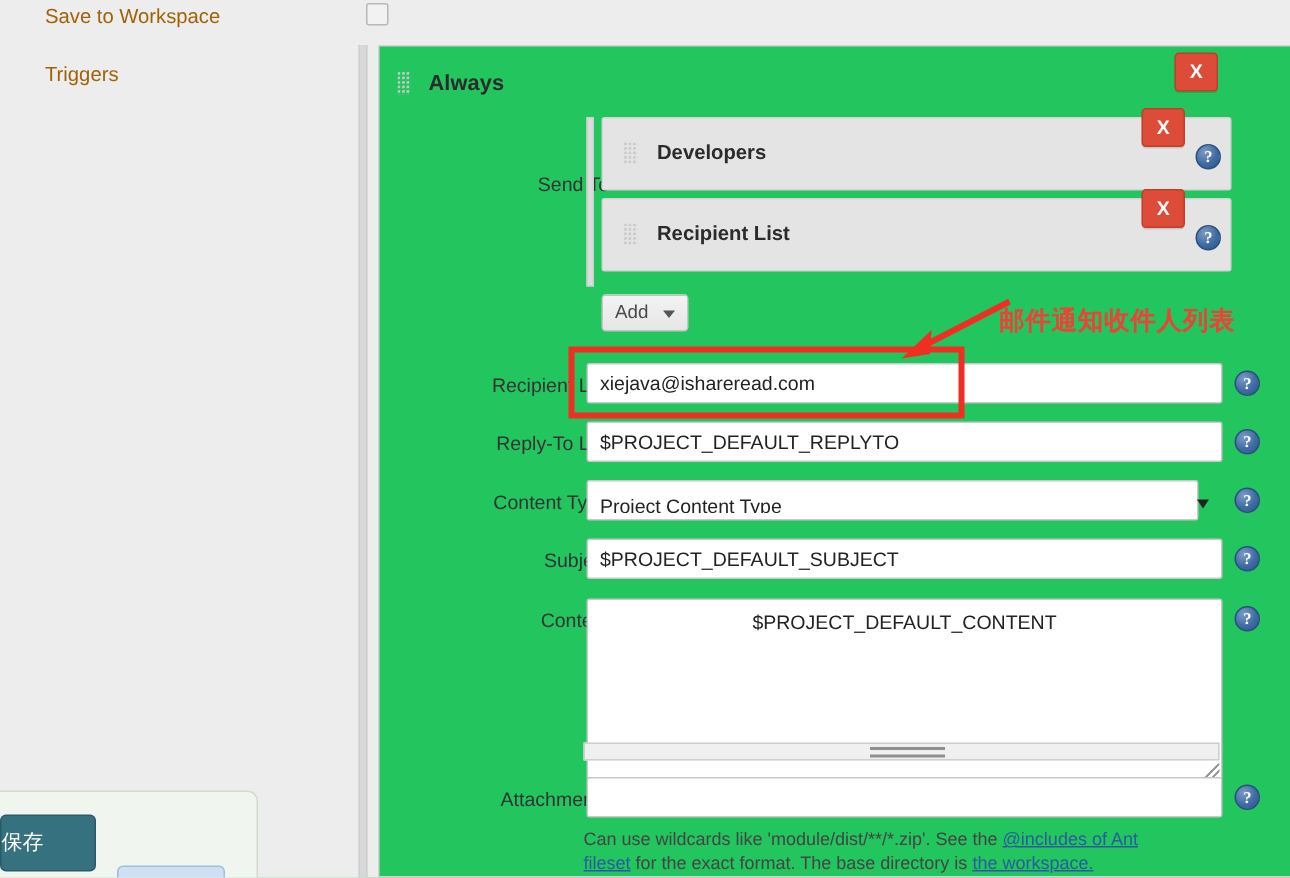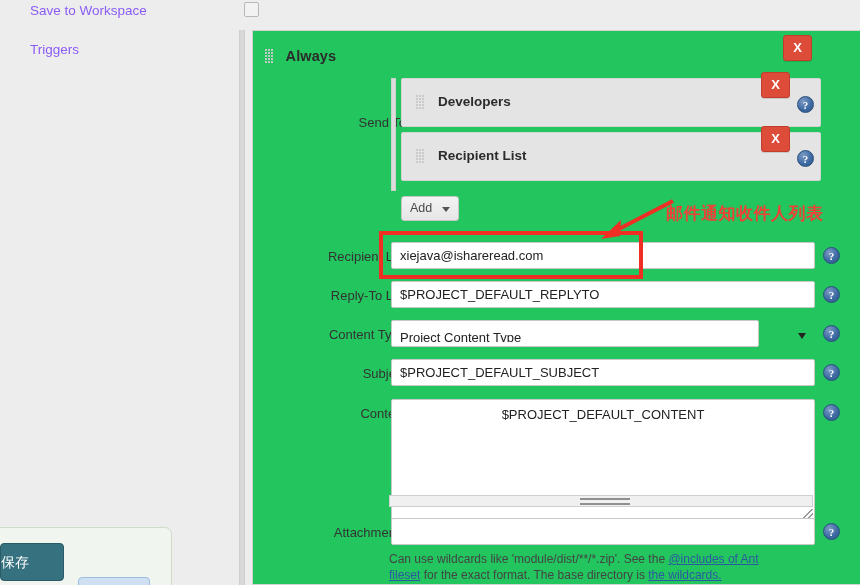--- a/index.html
+++ b/index.html
@@ -12,21 +12,21 @@
     font-size: 13px;
     color: #333;
   }
   #root { position: relative; width: 860px; height: 585px; }
 
   
   .left-pane {
     position: absolute; left: 0; top: 0; width: 240px; height: 585px;
     background: #ededed;
   }
-  .left-row { position: absolute; left: 30px; font-size: 13.5px; color: #8b5cf6; }
+  .left-row { position: absolute; left: 30px; font-size: 13.5px; color: #a16207; }
   .left-row.r1 { top: 3px; }
   .left-row.r2 { top: 42px; }
   .left-checkbox {
     position: absolute; left: 244px; top: 2px;
     width: 15px; height: 15px;
     background: #f2f2f2;
     border: 1px solid #b8b8b8;
     border-radius: 2px;
   }
 
@@ -151,21 +151,21 @@
     background: #fff;
     border: 1px solid #c8c8c8;
     border-radius: 2px;
     font-size: 13px; color: #222;
     padding: 4px 8px;
     line-height: 25px;
     font-family: "Liberation Sans", sans-serif;
     outline: none;
   }
   .field.wide { width: 424px; }
-  .field.narrow { width: 368px; }
+  .field.narrow { width: 408px; }
 
   select.field {
     -webkit-appearance: none; appearance: none;
     background: #fff;
     padding-right: 24px;
   }
   .select-caret {
     position: absolute;
     width: 0; height: 0;
     border-left: 4px solid transparent;
@@ -347,21 +347,21 @@
     <div class="help-icon" style="left:570px; top:492px;">?</div>
 
   </div>
 
   <div class="hscroll">
     <div class="thumb"></div>
   </div>
 
   <div class="helptext">
     <span>Can use wildcards like 'module/dist/**/*.zip'. See the </span><a href="#">@includes of Ant</a><br>
-    <a href="#">fileset</a><span> for the exact format. The base directory is </span><a href="#">the wildcards.</a>
+    <a href="#">fileset</a><span> for the exact format. The base directory is </span><a href="#">the workspace.</a>
   </div>
 
   <div class="anno-box"></div>
   <svg class="anno-arrow" width="82" height="44" viewBox="0 0 82 44">
     <path d="M78 3 L18 34" stroke="#ef2f24" stroke-width="4" fill="none"></path>
     <path d="M6 41 L26 22 L25 38 Z" fill="#ef2f24"></path>
   </svg>
   <div class="anno-text">邮件通知收件人列表</div>
 
 

